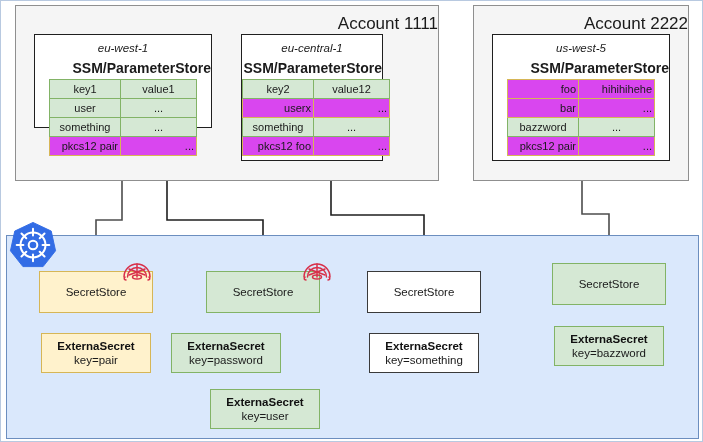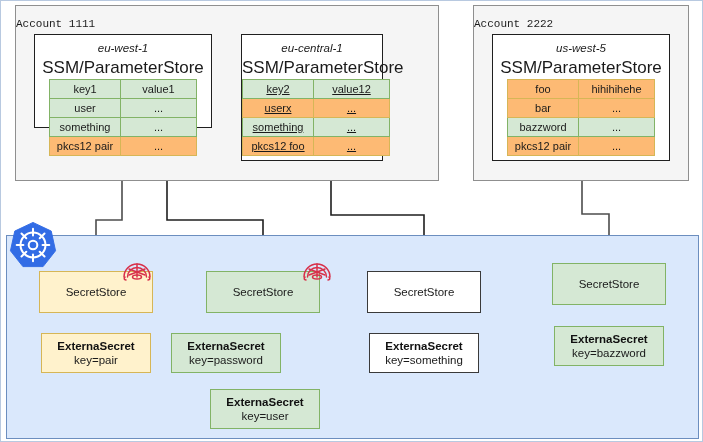--- a/index.html
+++ b/index.html
@@ -20,63 +20,62 @@
     border: 1px solid #b8c9e0;
   }
   .abs { position: absolute; box-sizing: border-box; }
 
   
   .account-box {
     background: #f5f5f5;
     border: 1px solid #8f8f8f;
   }
   .account-title {
-    text-align: left;
-    font-size: 11px;
+    text-align: right;
+    font-size: 17px;
     color: #1a1a1a;
     line-height: 14px;
-    font-family: Liberation Mono, monospace;
   }
 
   
   .region-box {
     background: #ffffff;
     border: 1.6px solid #1f1f1f;
   }
   .region-title {
     text-align: center;
     font-size: 11.5px;
     font-style: italic;
     color: #1a1a1a;
     line-height: 14px;
   }
   .store-title {
-    text-align: center;
-    font-size: 17px;
-    font-weight: normal;
+    text-align: right;
+    font-size: 14px;
+    font-weight: bold;
     color: #1a1a1a;
     line-height: 14px;
   }
 
   
   .ptable {
     border-collapse: collapse;
     table-layout: fixed;
     font-size: 11px;
     color: #1a1a1a;
   }
   .ptable td {
     height: 18px;
     text-align: center;
     padding: 0 2px;
     overflow: hidden;
     white-space: nowrap;
   }
   td.green { background: #d5e8d4; border: 1px solid #82b366; }
-  td.yellow { background: #fdba74; border: 1px solid #d6b656; }
+  td.yellow { background: #d946ef; border: 1px solid #d6b656; text-align: right; }
 
   
   .k8s-panel {
     background: #dae8fc;
     border: 1px solid #6c8ebf;
   }
 
   
   .node {
     border-width: 1.4px;
@@ -161,21 +160,21 @@
           <td class="yellow">pkcs12 pair</td>
           <td class="yellow">...</td>
         </tr>
       </tbody>
     </table>
   </div>
 
   <div class="abs region-box" style="left:240px; top:33px; width:142px; height:127px;">
     <div class="region-title" style="margin-top:6px;">eu-central-1</div>
     <div class="store-title" style="margin-top:6px;">SSM/ParameterStore</div>
-    <table class="ptable" style="width:148px; margin:4px auto 14px auto;text-decoration:underline;">
+    <table class="ptable" style="width:148px; margin:4px auto 14px auto;">
       <tbody>
         <tr>
           <td class="green" style="width:66px;">key2</td>
           <td class="green">value12</td>
         </tr>
         <tr>
           <td class="yellow">userx</td>
           <td class="yellow">...</td>
         </tr>
         <tr>

